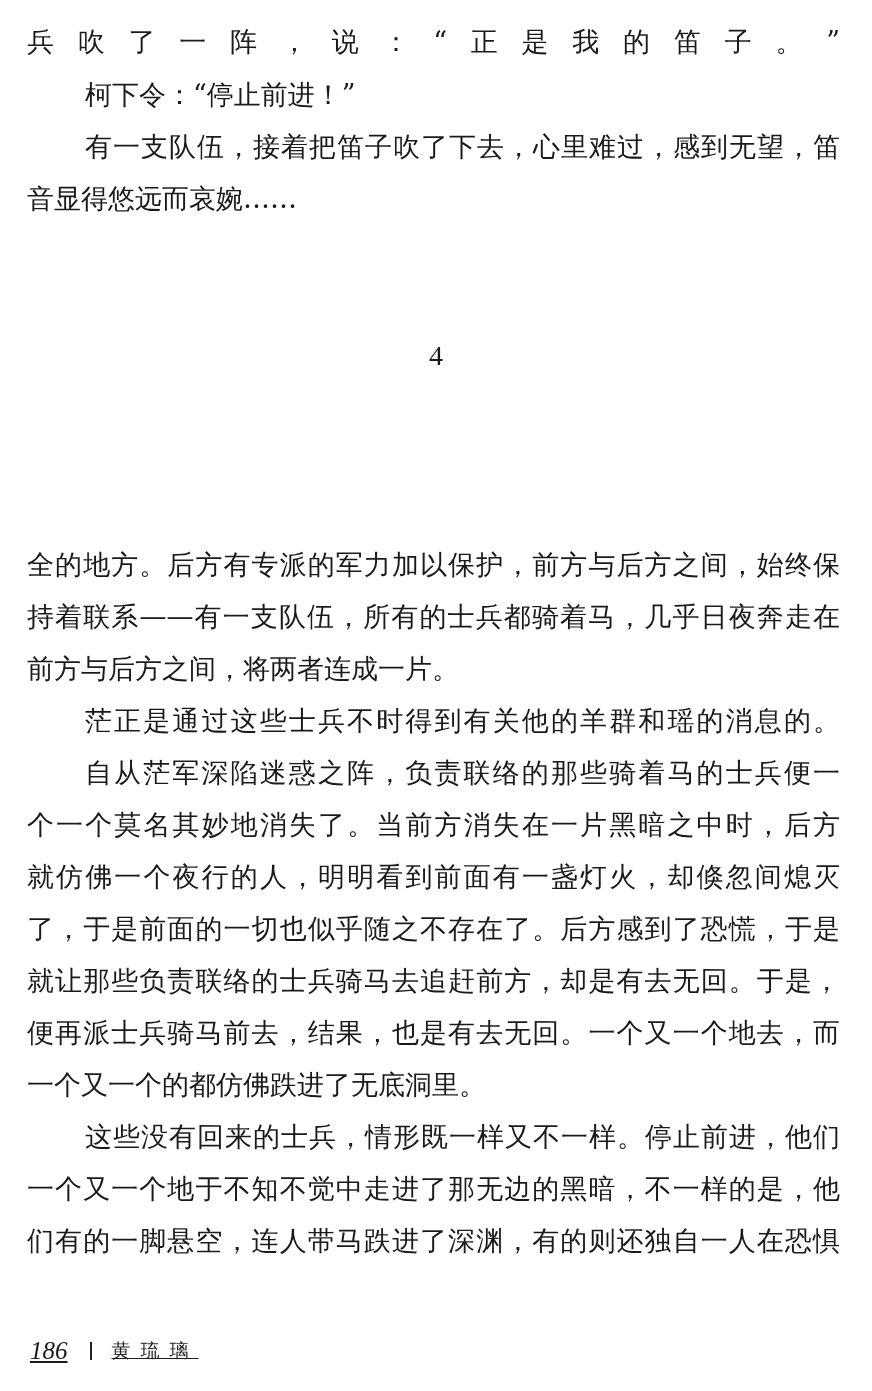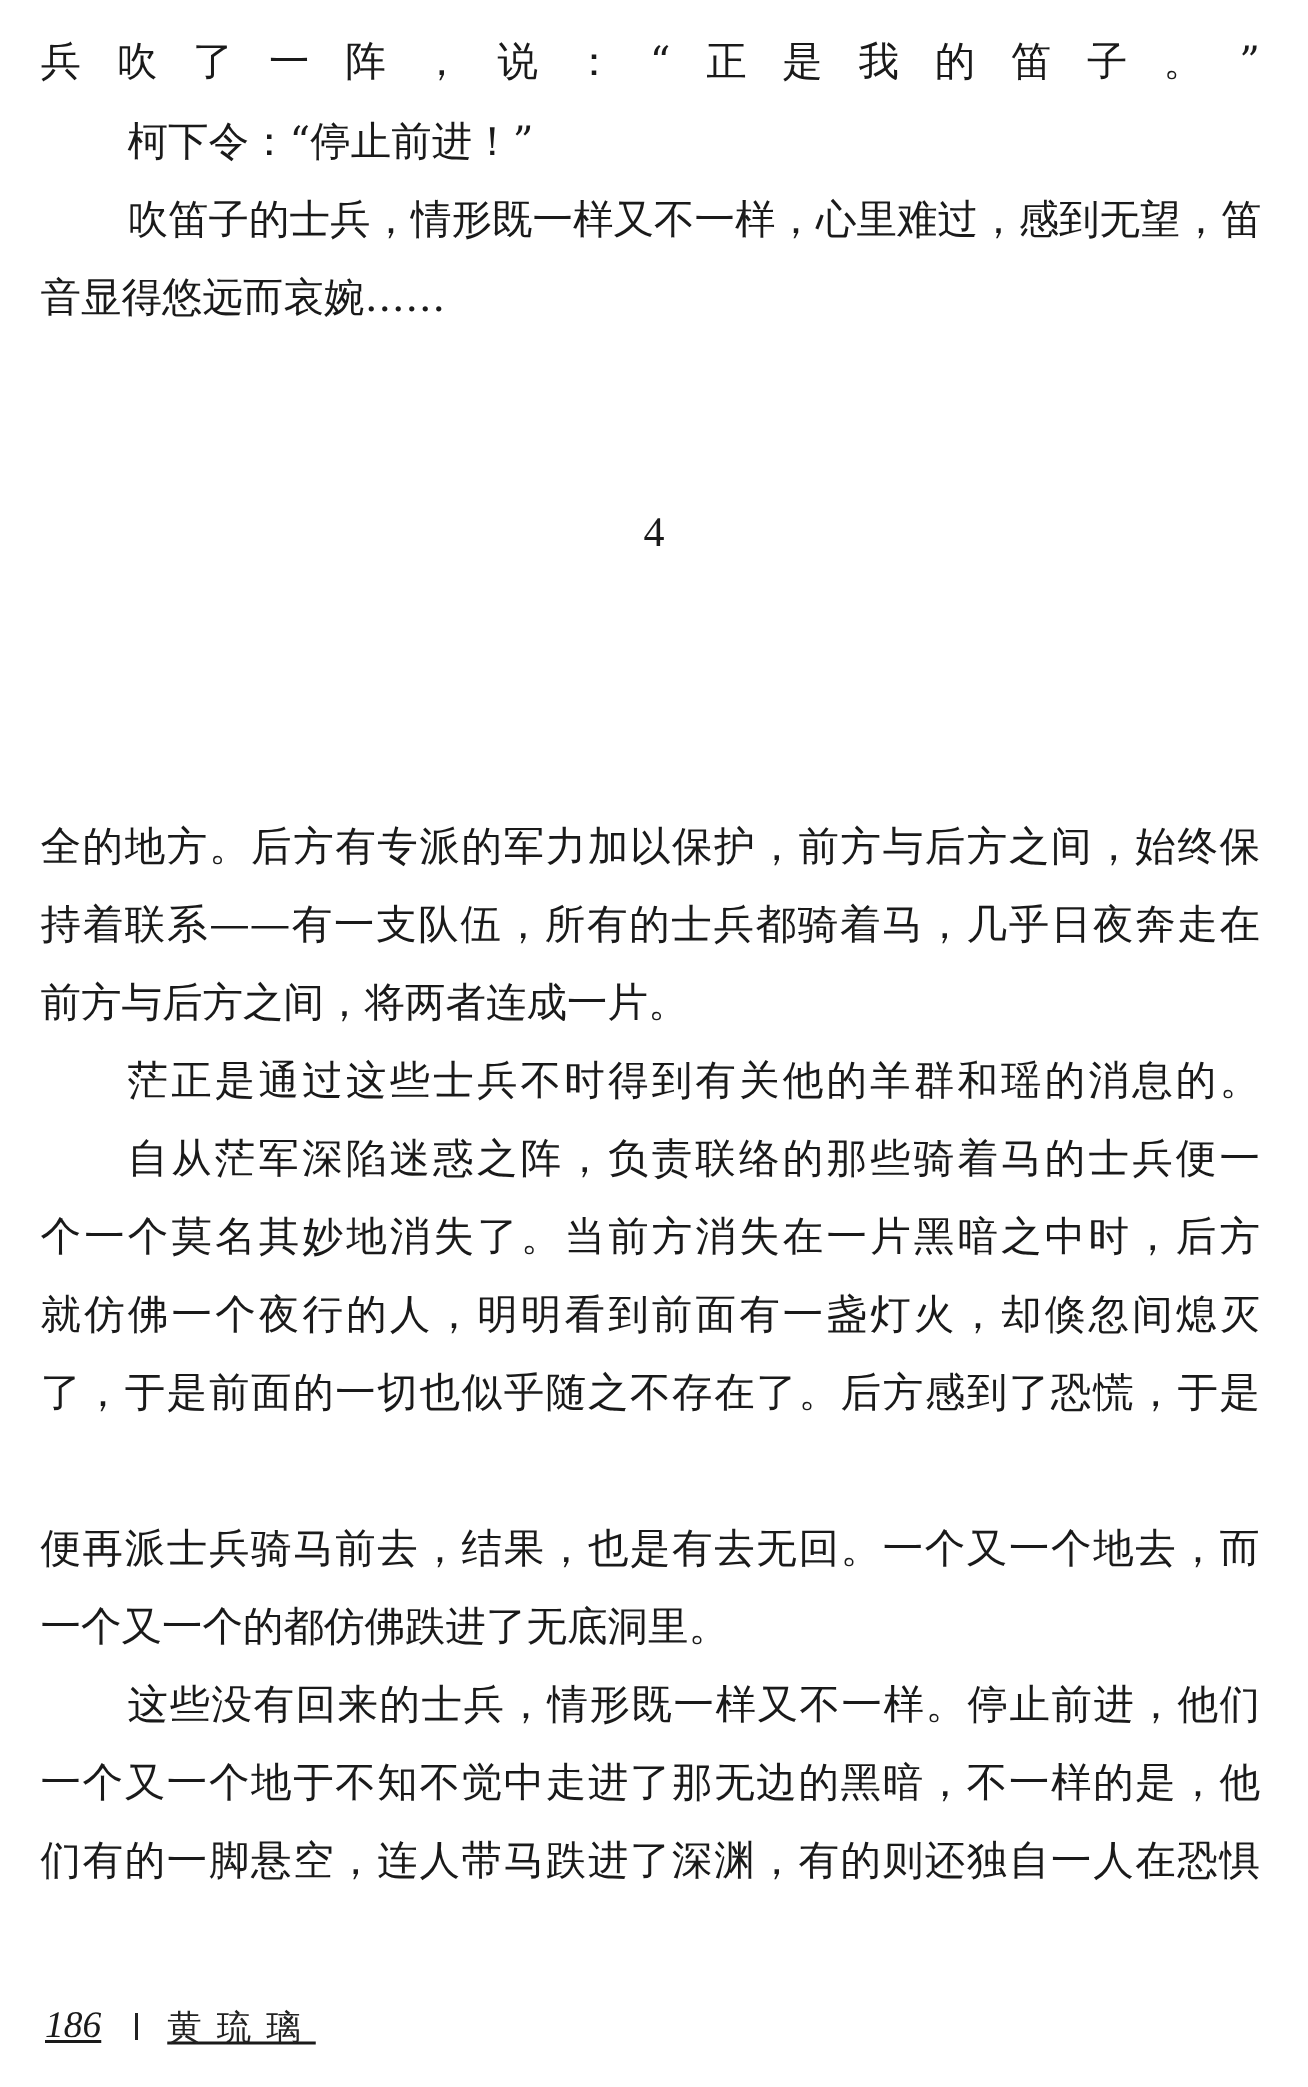--- a/index.html
+++ b/index.html
@@ -11,42 +11,43 @@
           text-align: justify; text-align-last: justify; letter-spacing: 0px; }
   .line.indent { left: 85px; width: 755px; }
   .line.last { text-align-last: left; }
   .section-num { position: absolute; left: 0; width: 872px; top: 336px;
                  text-align: center; font-size: 28px; line-height: 40px;
                  font-family: "Liberation Serif", serif; }
   .footer { position: absolute; left: 30px; top: 1333px; height: 36px;
             display: flex; align-items: center; text-decoration: underline; }
   .folio { font-family: "Liberation Serif", serif; font-style: italic; font-size: 25px; }
   .sep { display: inline-block; width: 2px; height: 18px; background: #222; margin: 0 20px 0 22px; }
-  .running-title { font-family: "DejaVu Sans", sans-serif; font-size: 23px; letter-spacing: 10px; color: #222; }
+  .running-title { font-family: "DejaVu Sans", sans-serif; font-size: 19px; letter-spacing: 10px; color: #222; }
 </style>
 </head>
 <body>
 
 <div class="page">
 
   <div class="line" style="top:22px">兵吹了一阵，说：“正是我的笛子。”</div>
   <div class="line indent last" style="top:75px">柯下令：“停止前进！”</div>
-  <div class="line indent" style="top:127px">吹笛子的士兵，情形既一样又不一样，心里难过，感到无望，笛</div>
+  <div class="line indent" style="top:127px">有一支队伍，接着把笛子吹了下去，心里难过，感到无望，笛</div>
   <div class="line last" style="top:179px">音显得悠远而哀婉……</div>
 
   <div class="section-num">4</div>
 
   <div class="line" style="top:545px">全的地方。后方有专派的军力加以保护，前方与后方之间，始终保</div>
   <div class="line" style="top:597px">持着联系——有一支队伍，所有的士兵都骑着马，几乎日夜奔走在</div>
   <div class="line last" style="top:649px">前方与后方之间，将两者连成一片。</div>
   <div class="line indent" style="top:701px">茫正是通过这些士兵不时得到有关他的羊群和瑶的消息的。</div>
   <div class="line indent" style="top:753px">自从茫军深陷迷惑之阵，负责联络的那些骑着马的士兵便一</div>
   <div class="line" style="top:805px">个一个莫名其妙地消失了。当前方消失在一片黑暗之中时，后方</div>
   <div class="line" style="top:857px">就仿佛一个夜行的人，明明看到前面有一盏灯火，却倏忽间熄灭</div>
   <div class="line" style="top:909px">了，于是前面的一切也似乎随之不存在了。后方感到了恐慌，于是</div>
+  <div class="line" style="top:961px">就让那些负责联络的士兵骑马去追赶前方，却是有去无回。于是，</div>
   <div class="line" style="top:1013px">便再派士兵骑马前去，结果，也是有去无回。一个又一个地去，而</div>
   <div class="line last" style="top:1065px">一个又一个的都仿佛跌进了无底洞里。</div>
   <div class="line indent" style="top:1117px">这些没有回来的士兵，情形既一样又不一样。停止前进，他们</div>
   <div class="line" style="top:1169px">一个又一个地于不知不觉中走进了那无边的黑暗，不一样的是，他</div>
   <div class="line" style="top:1221px">们有的一脚悬空，连人带马跌进了深渊，有的则还独自一人在恐惧</div>
 
   <div class="footer">
     <span class="folio">186</span>
     <span class="sep"></span>
     <span class="running-title">黄琉璃</span>

